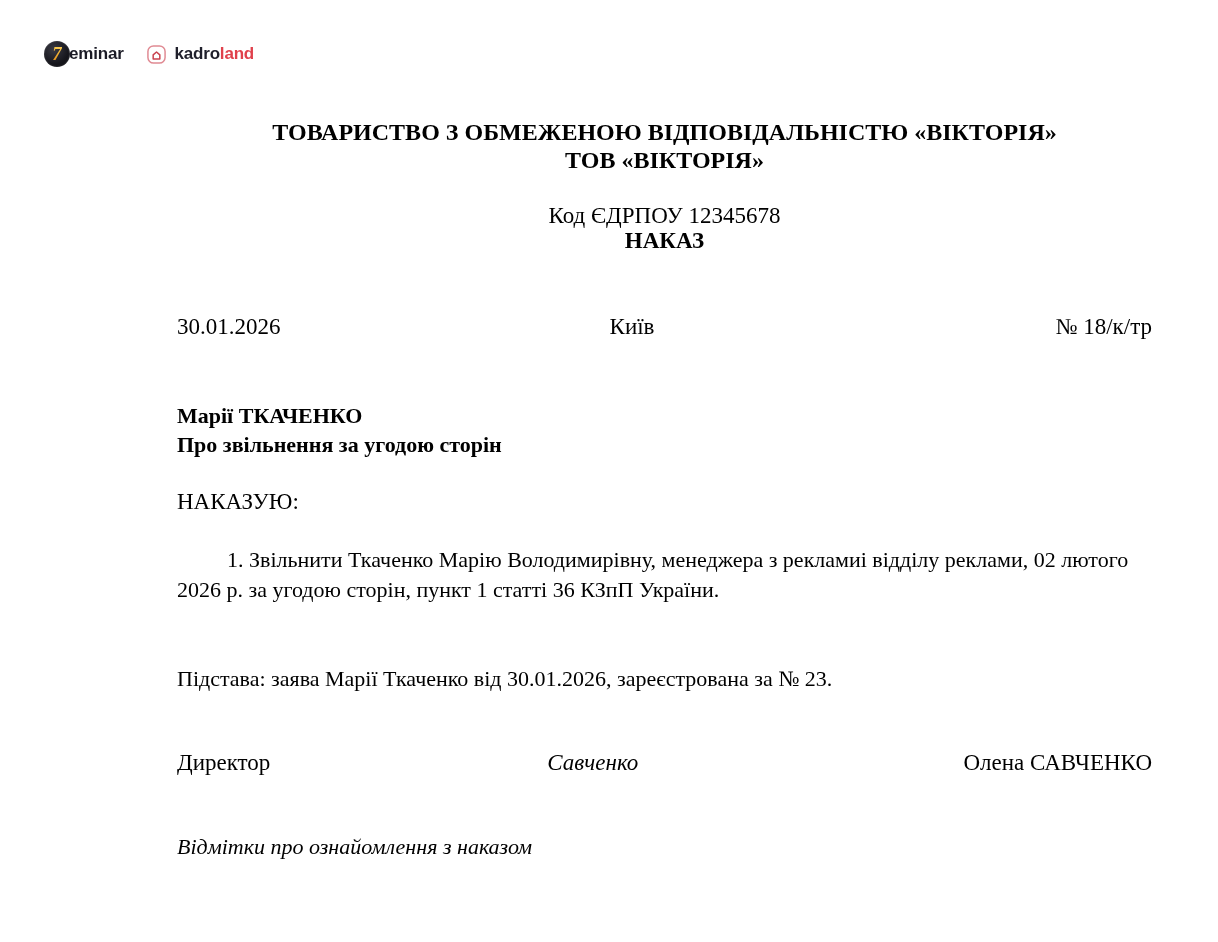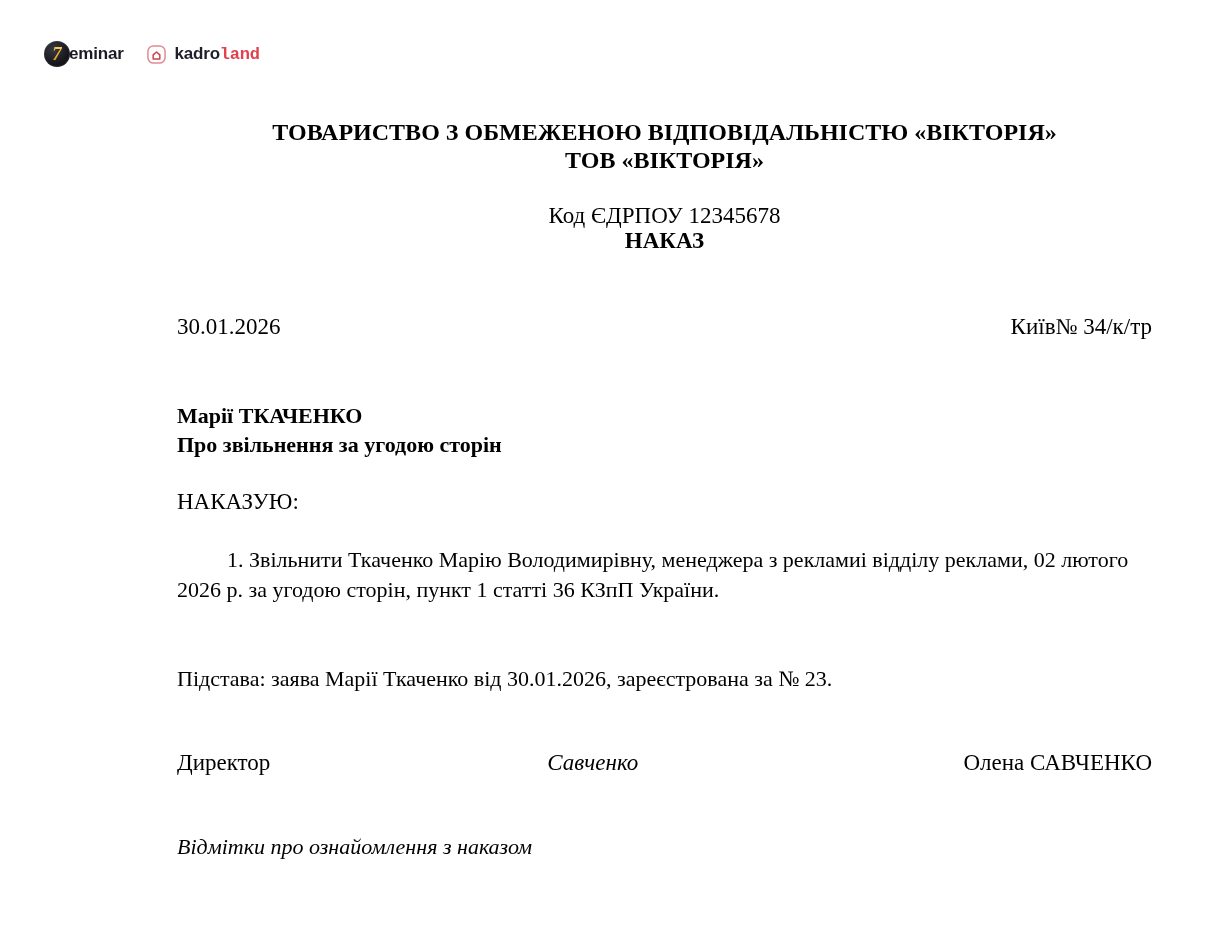--- a/index.html
+++ b/index.html
@@ -73,21 +73,21 @@
     display: block;
   }
   .kadro-word {
     font-family: "Liberation Sans", sans-serif;
     font-size: 17px;
     font-weight: 700;
     letter-spacing: -0.2px;
     margin-left: 6px;
   }
   .kadro-word .k-dark { color: #20202c; }
-  .kadro-word .k-red  { color: #e0414c; font-family: Liberation Mono, monospace; }
+  .kadro-word .k-red  { color: #e0414c; }
 
   
   .doc {
     position: absolute;
     left: 177px;
     top: 0;
     width: 975px;   
     height: 736px;
   }
 
@@ -117,21 +117,21 @@
   }
 
   .meta-row {
     display: flex;
     align-items: baseline;
     font-size: 23px;
     line-height: 26px;
     margin-top: 60px;
   }
   .meta-row .m-date  { flex: 0 0 auto; }
-  .meta-row .m-place { flex: 1 1 auto; text-align: right; margin-left: -72px; }
+  .meta-row .m-place { flex: 1 1 auto; text-align: center; margin-left: -72px; }
   .meta-row .m-num   { flex: 0 0 auto; }
 
   .subject {
     font-size: 22px;
     font-weight: 700;
     line-height: 29px;
     margin-top: 61px;
   }
   .subject .s-line { display: block; }
 
@@ -213,21 +213,21 @@
     <span class="line2">ТОВ «ВІКТОРІЯ»</span>
   </div>
 
   <div class="edrpou">Код ЄДРПОУ 12345678</div>
 
   <div class="order-word">НАКАЗ</div>
 
   <div class="meta-row">
     <span class="m-date">30.01.2026</span>
     <span class="m-place">Київ</span>
-    <span class="m-num">№ 34/к/тр</span>
+    <span class="m-num">№ 18/к/тр</span>
   </div>
 
   <div class="subject">
     <span class="s-line">Марії ТКАЧЕНКО</span>
     <span class="s-line">Про звільнення за угодою сторін</span>
   </div>
 
   <div class="command">НАКАЗУЮ:</div>
 
   <div class="body-block">

